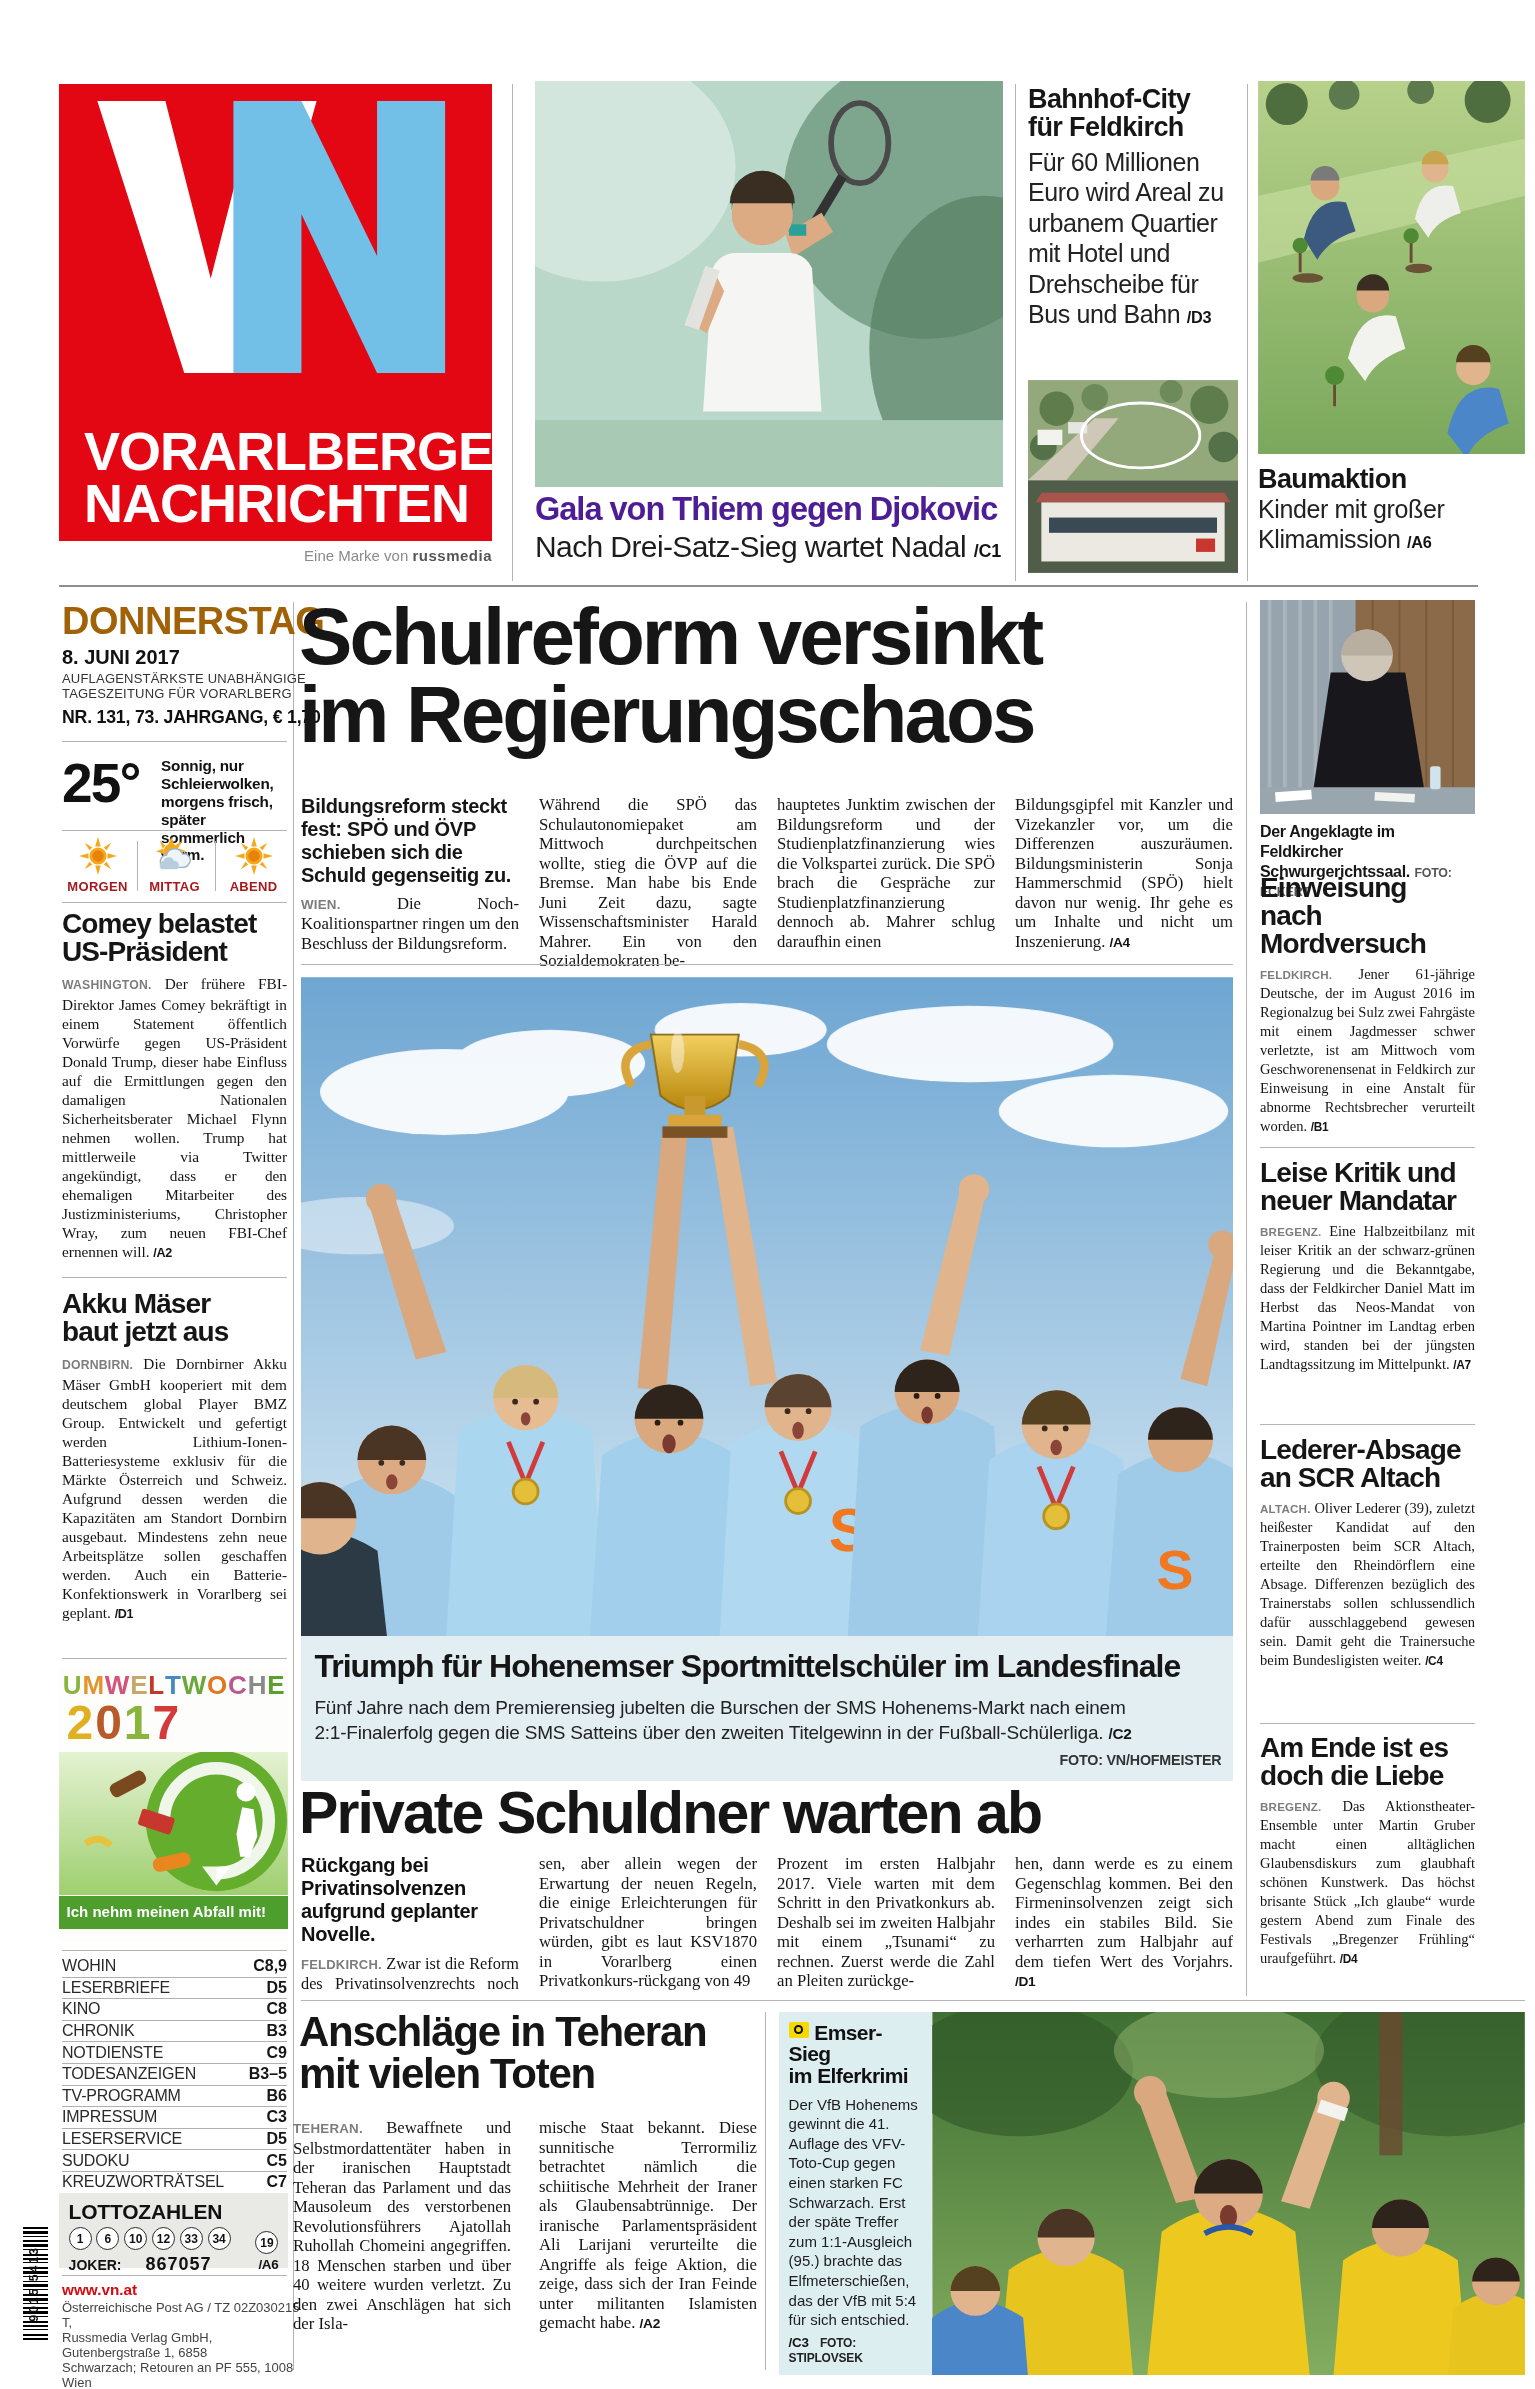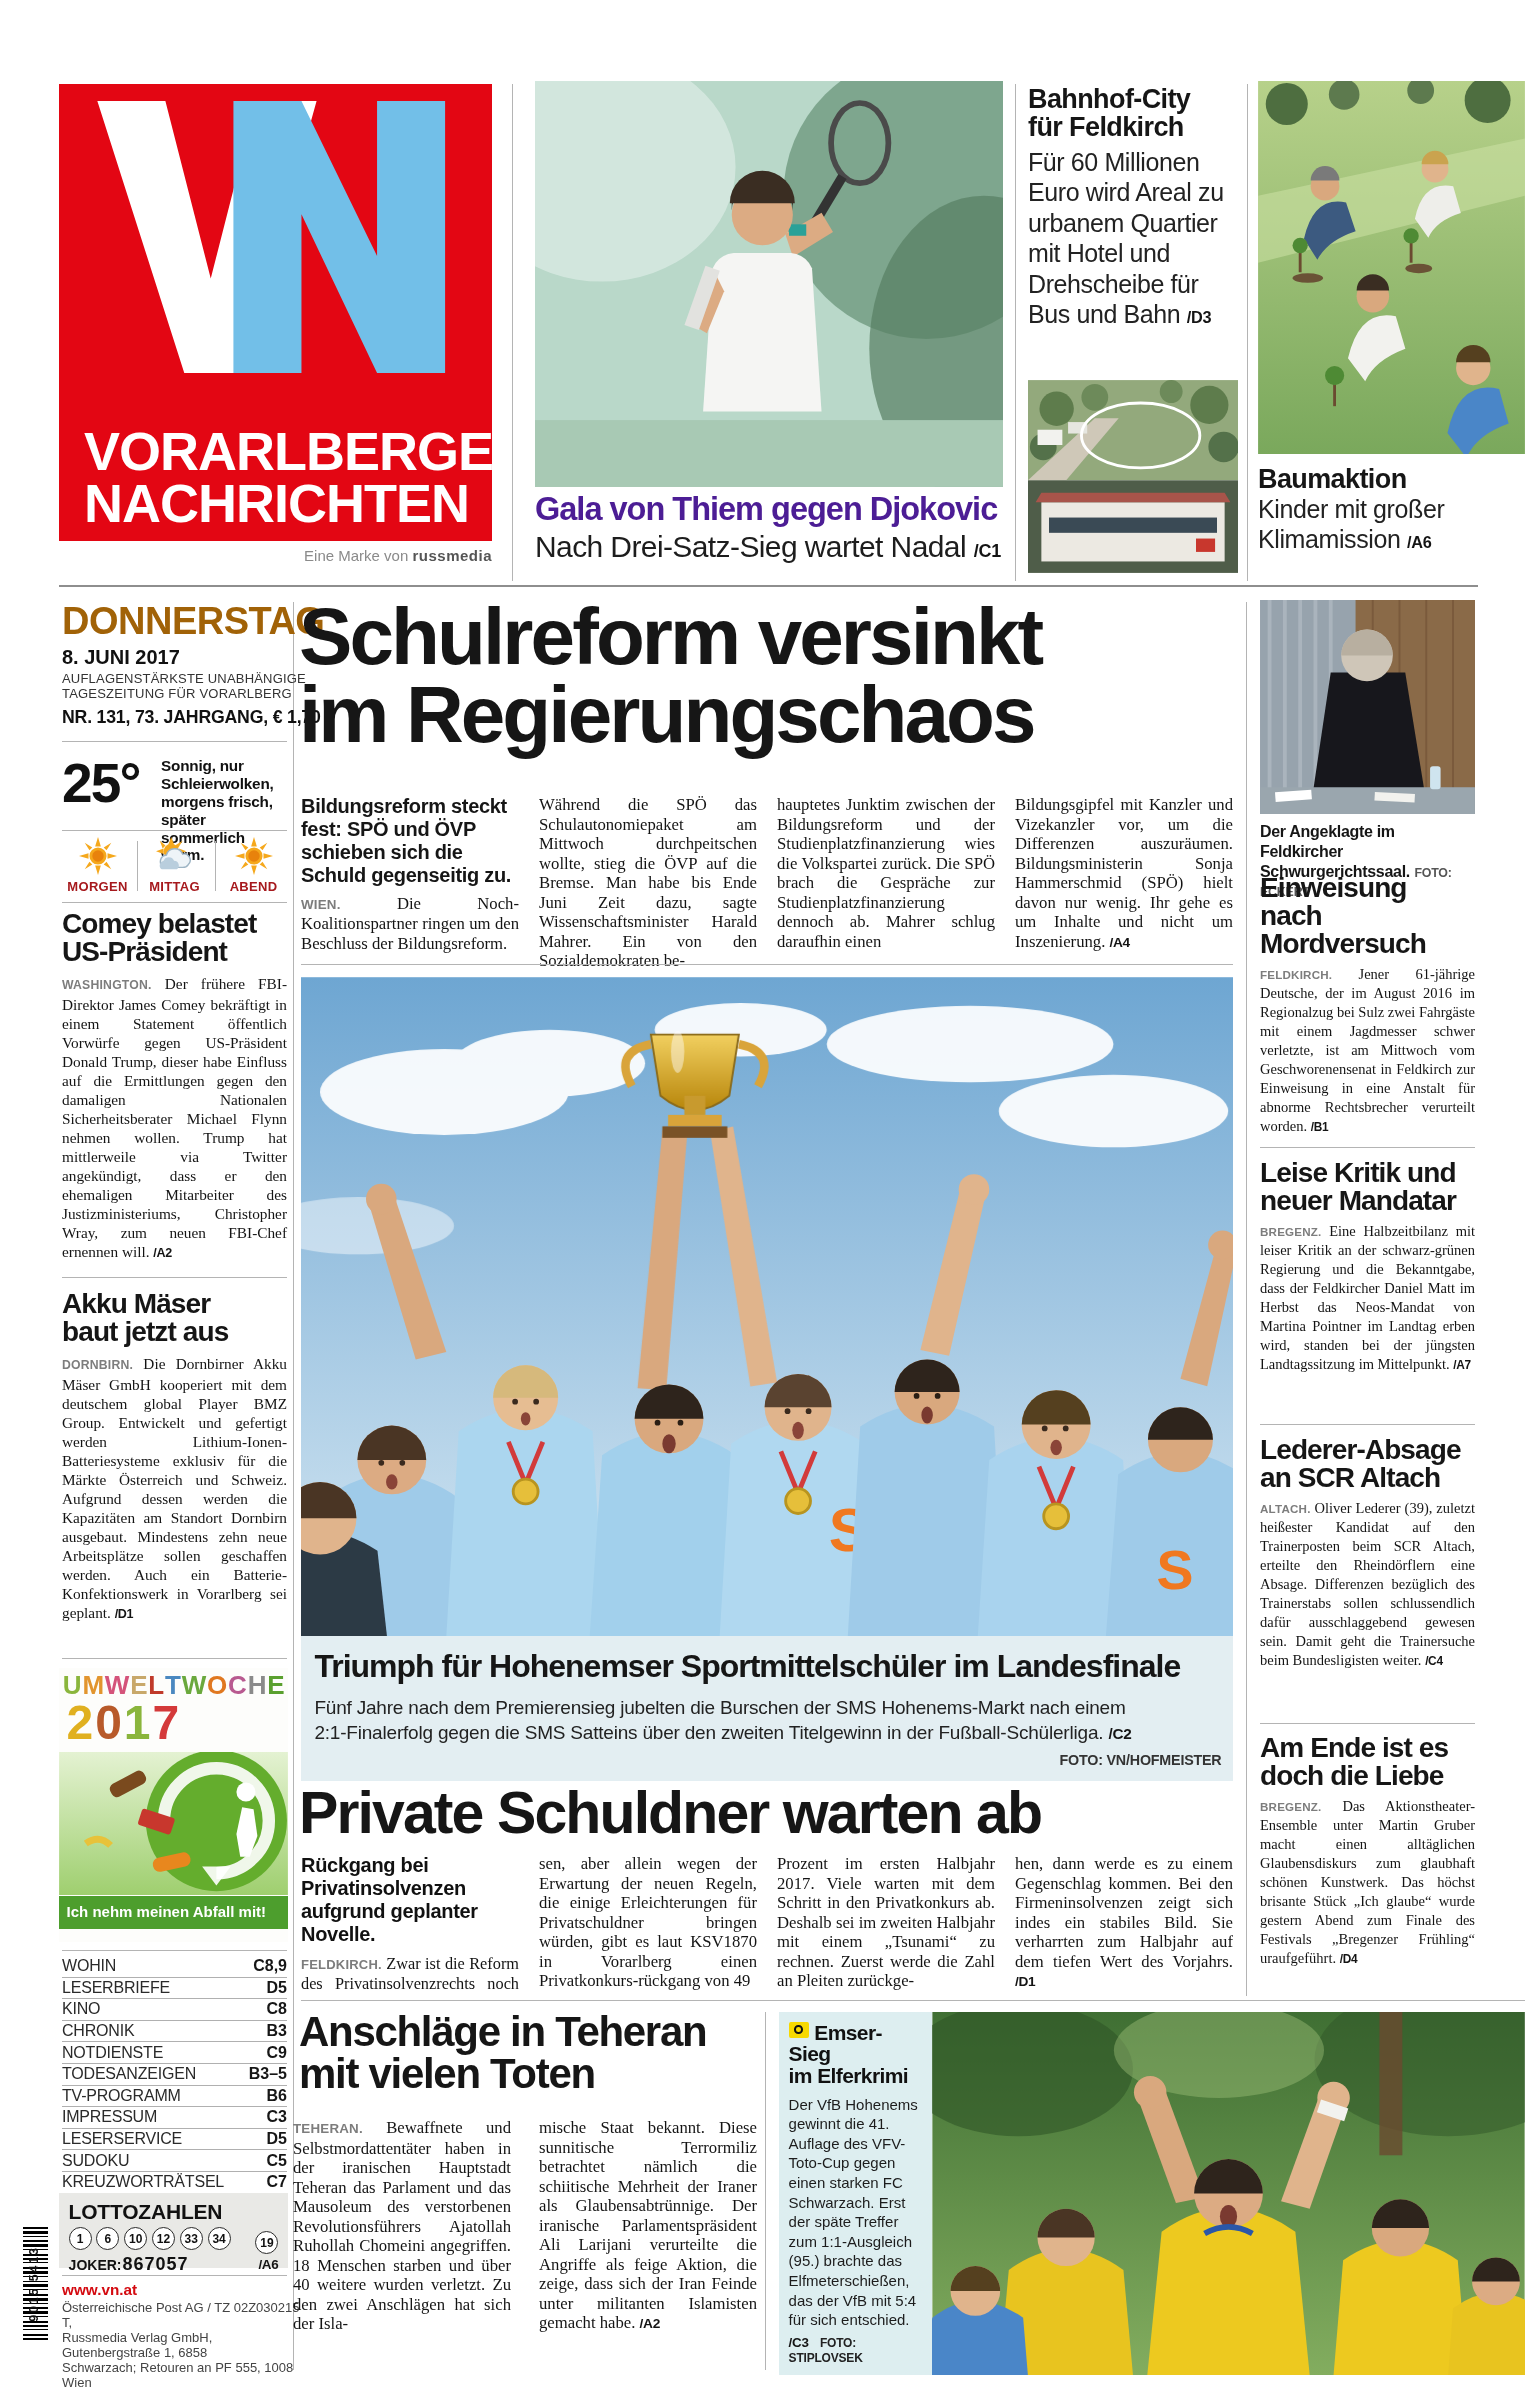--- a/index.html
+++ b/index.html
@@ -429,21 +429,21 @@
           <span class="ball">6</span>
           <span class="ball">10</span>
           <span class="ball">12</span>
           <span class="ball">33</span>
           <span class="ball">34</span>
         </div>
       <span class="ball abs" style="right:0;top:3.8px">19</span>
     </div>
     <div class="joker-row">
       <span class="b" style="font-size:14px">JOKER:</span>
-      <span class="b" style="font-size:18px;letter-spacing:1px;margin-left:1px">867057</span>
+      <span class="b" style="font-size:18px;letter-spacing:1px;margin-left:24px">867057</span>
       <span class="ref" style="margin-left:auto;font-size:13.4px">/A6</span>
     </div>
   </div>
   <div class="hline" style="left:62px;top:2275px;width:225px"></div>
   <div class="abs" style="left:62px;top:2281px" id="vnurl">www.vn.at</div>
   <div class="abs" style="left:62px;top:2300px;width:239px">
 
   <div class="addr-line">Österreichische Post AG / TZ 02Z030215 T,</div>
       <div class="addr-line">Russmedia Verlag GmbH, Gutenbergstraße 1, 6858</div>
       <div class="addr-line">Schwarzach; Retouren an PF 555, 1008 Wien</div>

